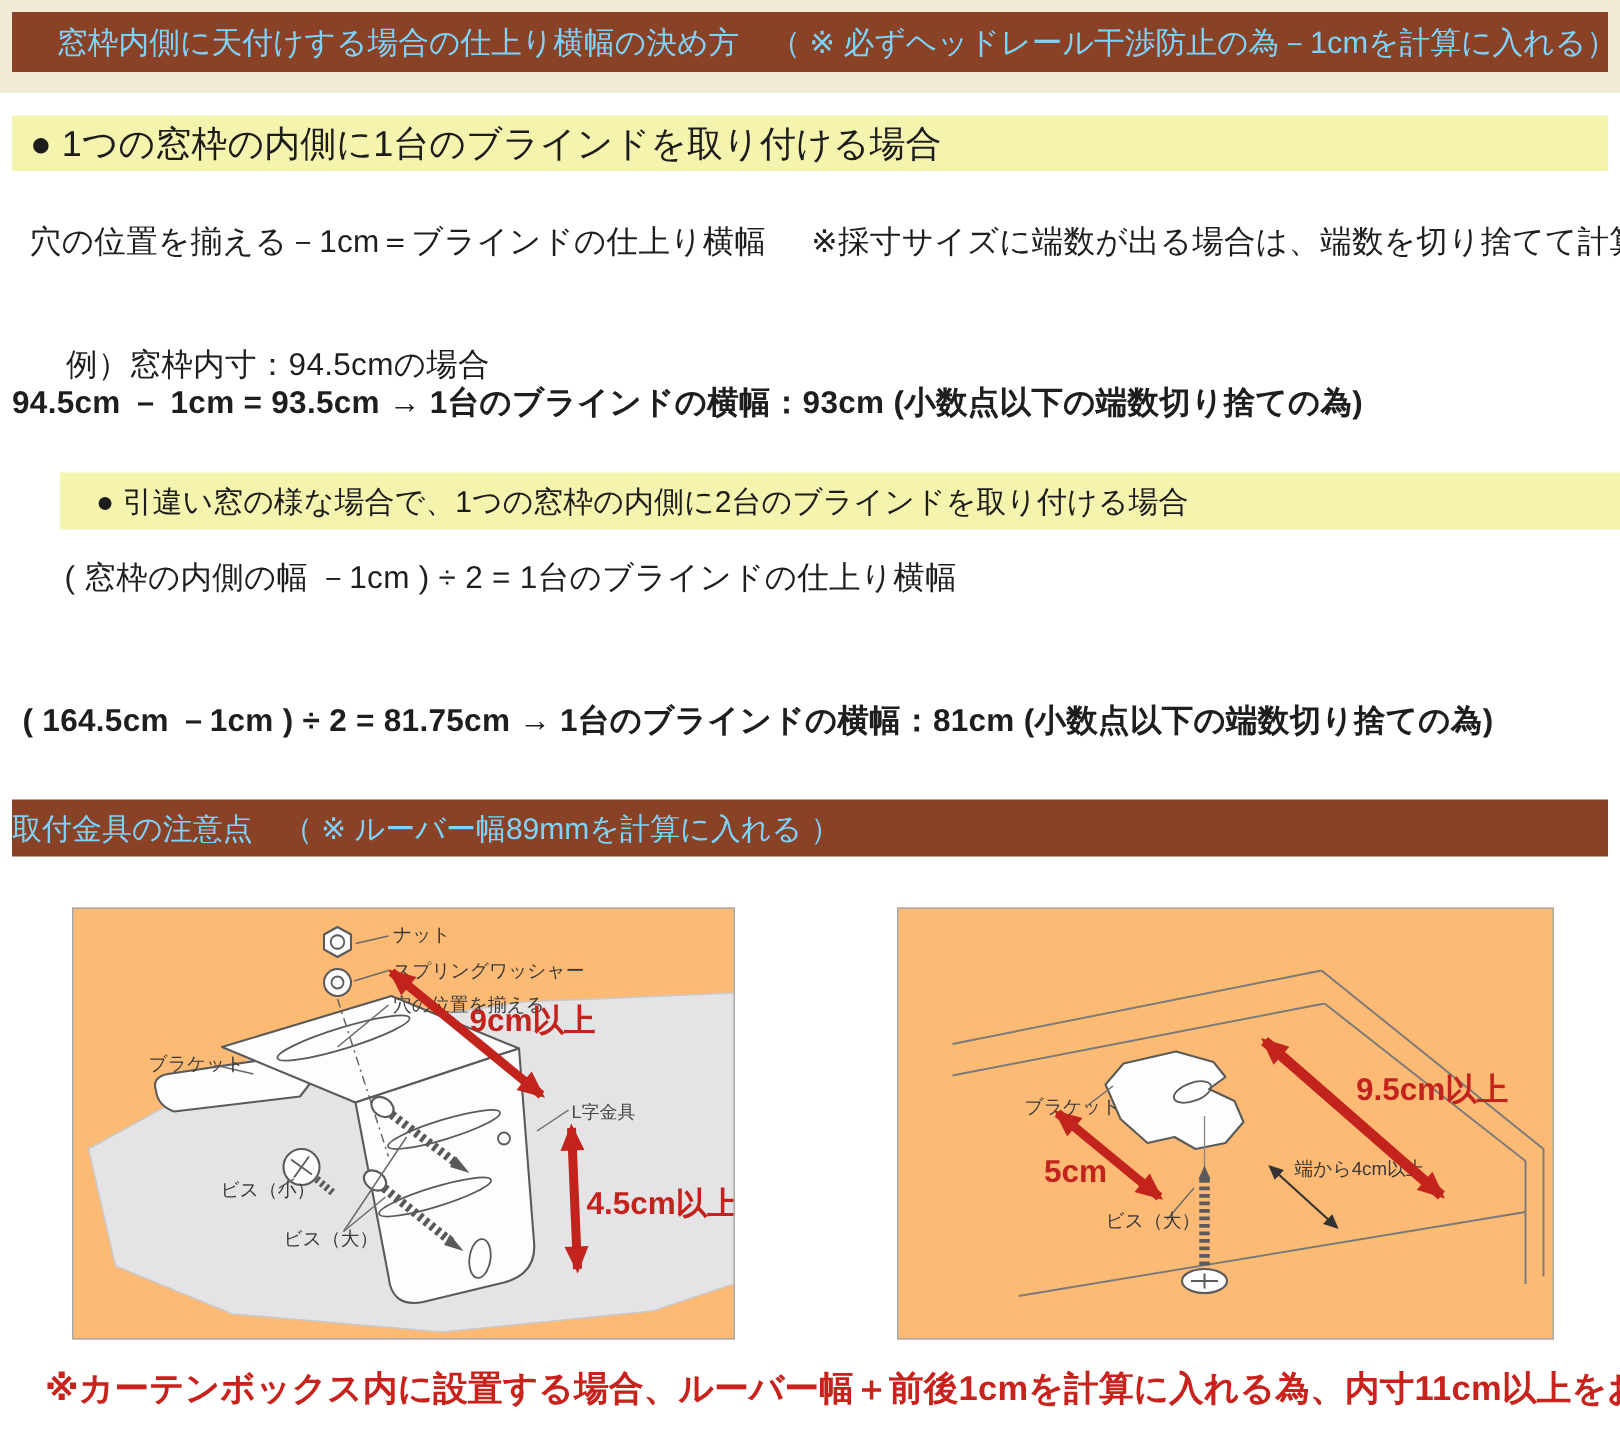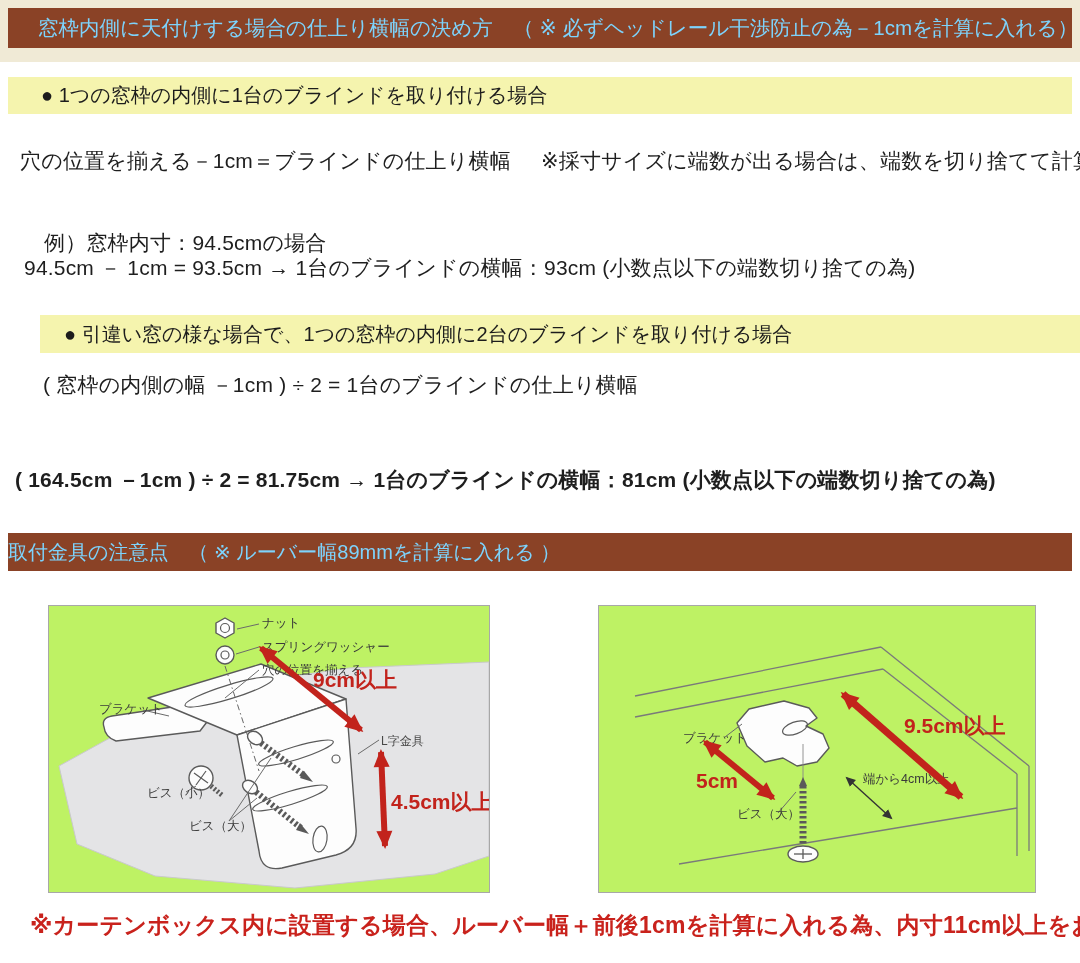--- a/index.html
+++ b/index.html
@@ -8,32 +8,32 @@
     position:relative; width:1080px; height:963px; background:#ffffff;
     font-family:"Liberation Sans","DejaVu Sans",sans-serif; color:#1e1e1e; overflow:hidden;
   }
   .top-band { position:absolute; left:0; top:0; width:1080px; height:62px;
     background:var(--top-cream,#f0ead6); }
   .bar { position:absolute; left:8px; width:1064px; display:flex; align-items:center;
     white-space:nowrap; }
   .bar.brown { background:var(--header-brown,#8a4226); color:#7dd3fc; }
   .bar.yellow { background:var(--section-yellow,#f5f4ae); color:#1c1c1c; }
   #title-bar { top:8px; height:40px; font-size:20.5px; padding-left:30px; }
-  #s1-bar { top:77px; height:37px; font-size:20px; padding-left:33px; }
+  #s1-bar { top:77px; height:37px; font-size:24px; padding-left:12px; }
   #s2-bar { top:315px; height:38px; font-size:20px; padding-left:24px;margin-left:32px; }
   #s3-bar { top:533px; height:38px; font-size:20px; }
   .textline { position:absolute; font-size:21px; white-space:nowrap; letter-spacing:0.2px; }
   #s1-formula-line { top:147px; left:20px; display:flex; gap:30px; }
   #s1-example-line { top:201px; left:44px;margin-top:28px; }
-  #s1-calc-line    { top:254px; left:24px; }
+  #s1-calc-line    { top:254px; left:8px;font-weight:bold; }
   #s2-formula-line { top:371px; left:15px;margin-left:28px; }
   #s2-example-line { top:424px; left:44px; }
   #s2-calc-line    { top:466px; left:15px;font-weight:bold; }
   .diagram-box { position:absolute; top:605px; height:288px; border:1px solid #a8a8a8;
-    background:#bef264; }
+    background:#fdba74; }
   #left-box  { left:48px;  width:442px; }
   #right-box { left:598px; width:438px; }
   .footer-note { position:absolute; left:30px; top:910px; font-size:23px; font-weight:bold;
     color:var(--footer-red,#c9221c); white-space:nowrap; letter-spacing:0.2px; }
   svg { display:block; }
   svg text { font-family:"Liberation Sans","DejaVu Sans",sans-serif; }
   .dlabel { font-size:12.5px; fill:#3a3a3a; }
   .dlabel-sm { font-size:12px; fill:#474747; }
   .red-measure { font-size:21px; font-weight:bold; fill:var(--accent-red,#c2231c); }
   .hw { fill:#fdfdfd; stroke:#5a5a5a; stroke-width:1.4; stroke-linejoin:round; }

